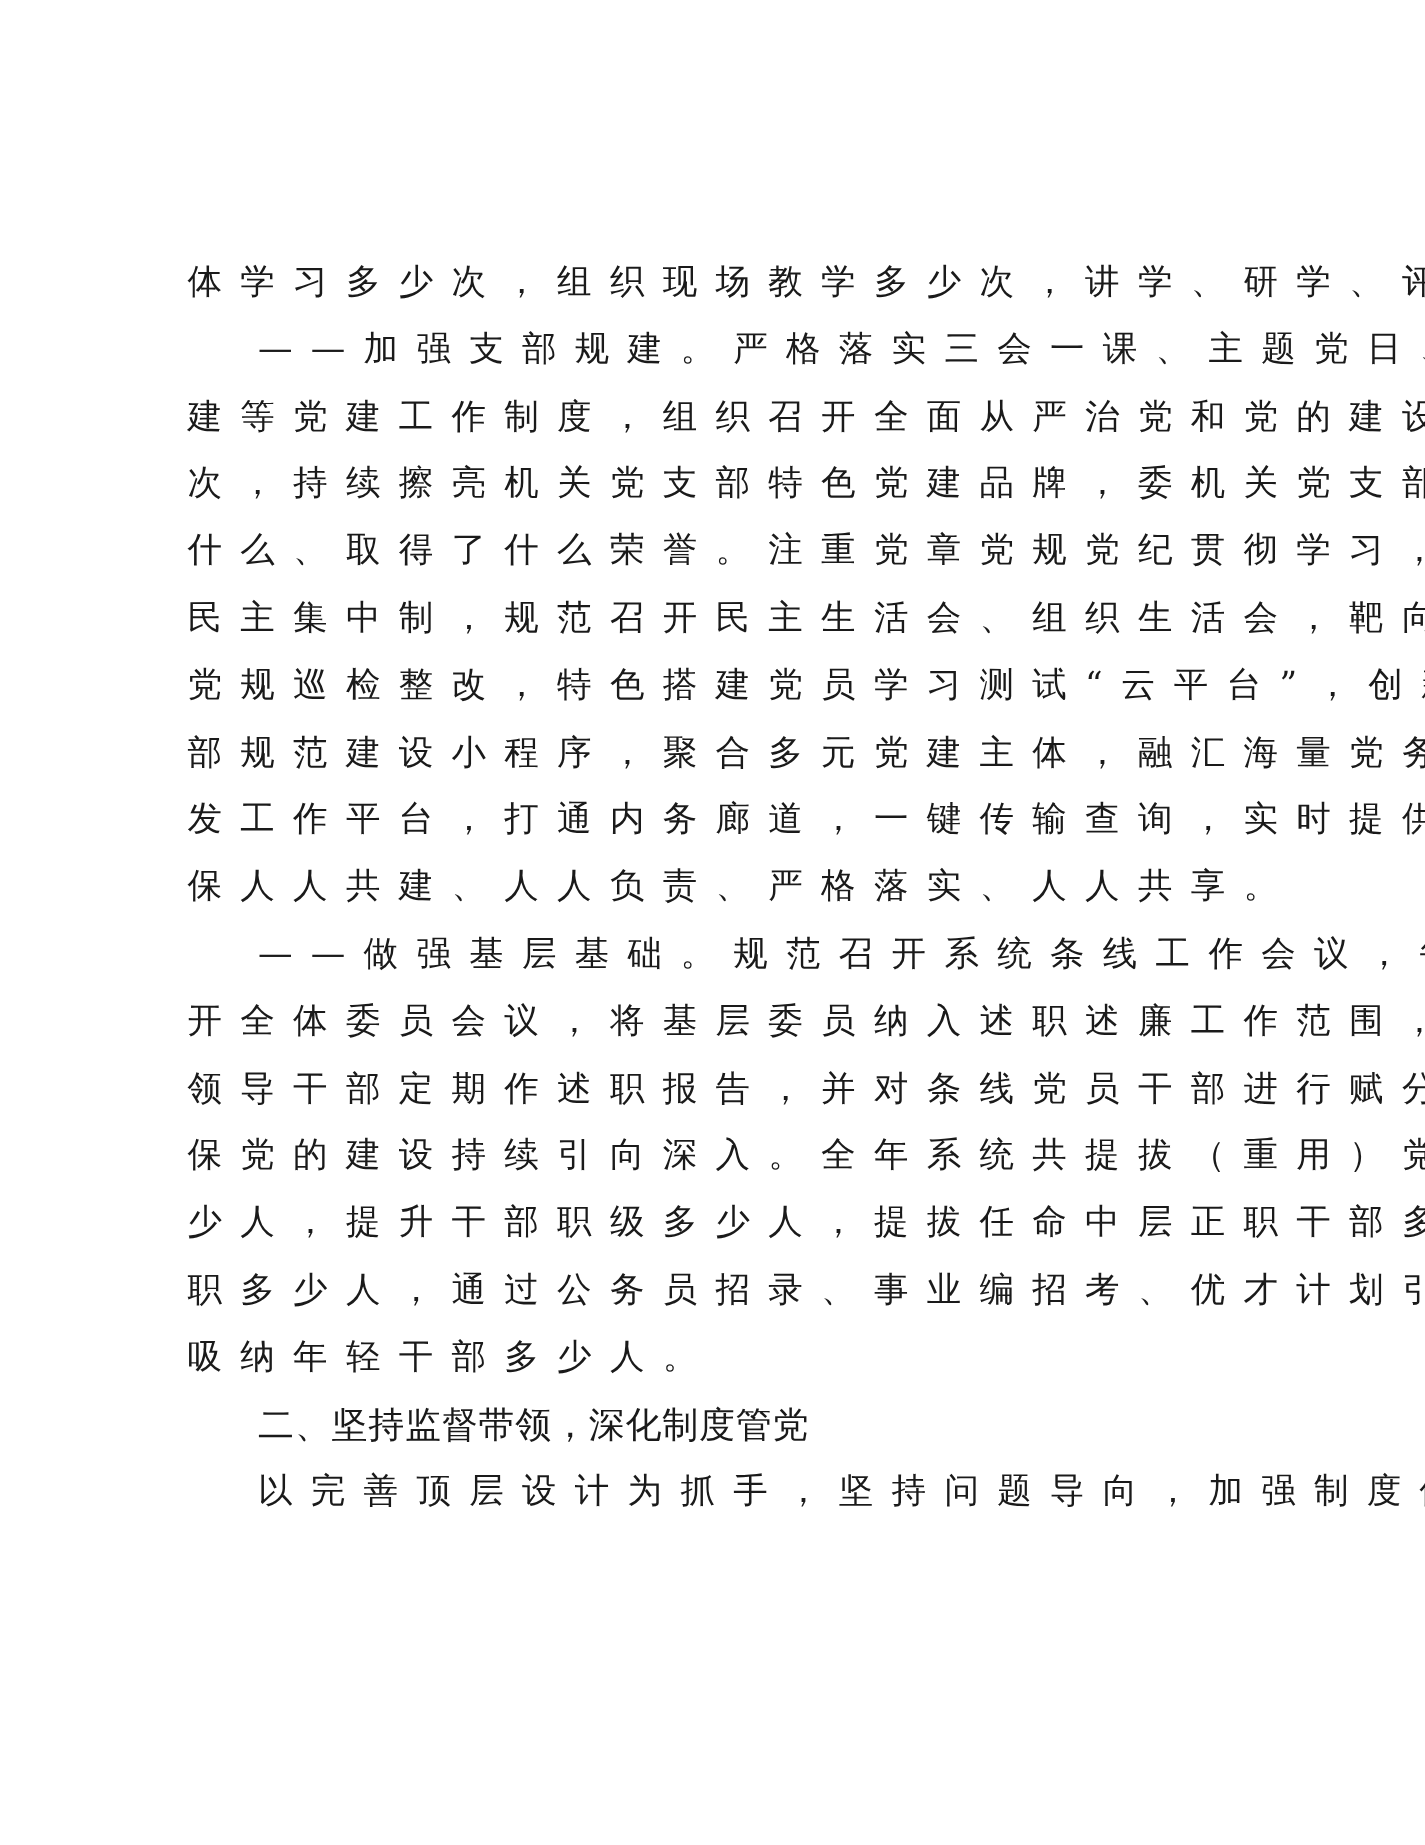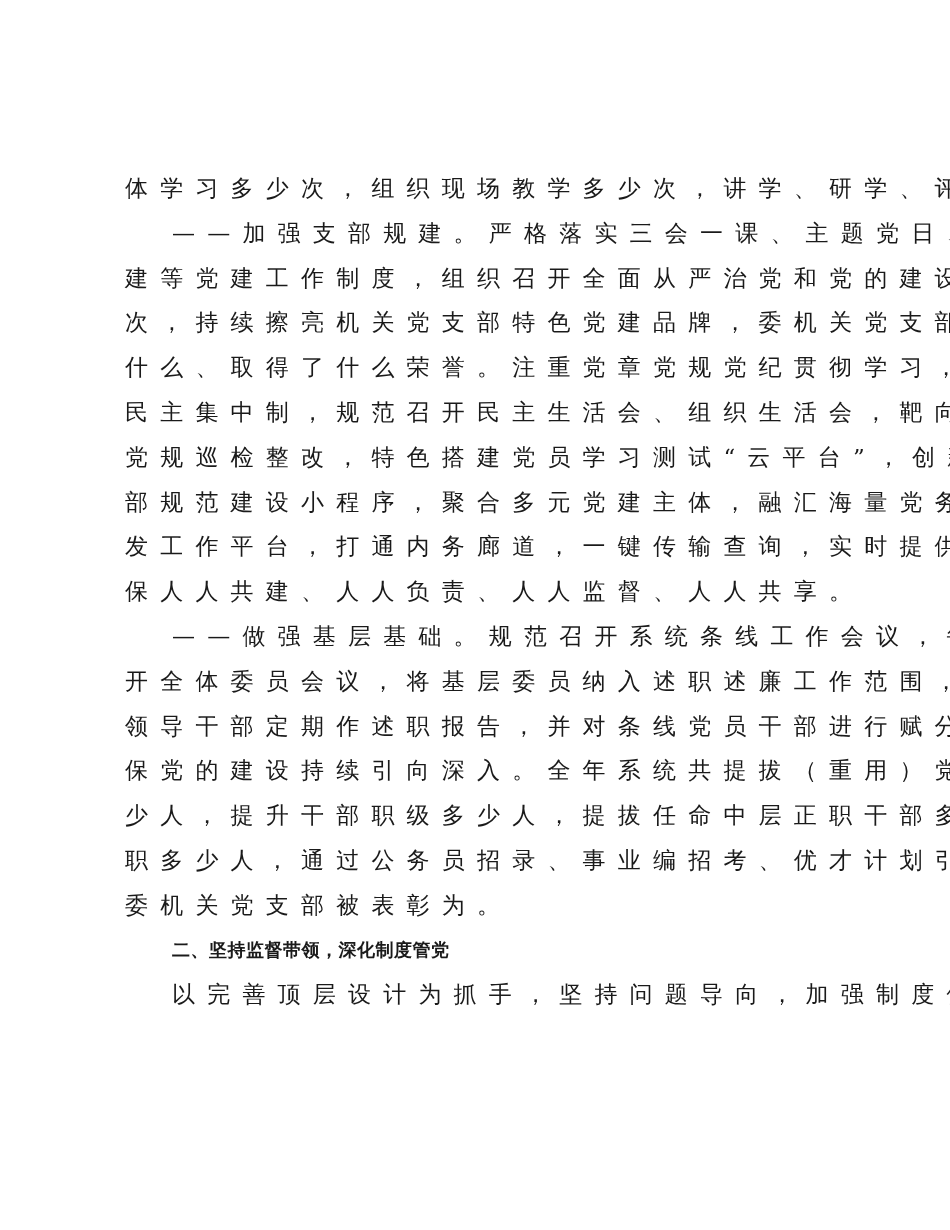--- a/index.html
+++ b/index.html
@@ -15,41 +15,41 @@
   .line {
     height: 44.8px;
     line-height: 44.8px;
     font-size: 23px;
     letter-spacing: 12.2px;
     white-space: nowrap;
   }
   .indent { padding-left: 47px; }
   .heading {
     font-family: "DejaVu Sans", "Liberation Sans", sans-serif;
-    font-weight: bold;
+    font-weight: normal;
     letter-spacing: 0.5px;
-    font-size: 18px;
+    font-size: 24px;
   }
 </style>
 </head>
 <body>
 
 <div class="page">
   <div class="line">体学习多少次，组织现场教学多少次，讲学、研学、评学累计多</div>
   <div class="line indent">——加强支部规建。严格落实三会一课、主题党日、支部联</div>
   <div class="line">建等党建工作制度，组织召开全面从严治党和党的建设会议多少</div>
   <div class="line">次，持续擦亮机关党支部特色党建品牌，委机关党支部被表彰为</div>
   <div class="line">什么、取得了什么荣誉。注重党章党规党纪贯彻学习，严格落实</div>
   <div class="line">民主集中制，规范召开民主生活会、组织生活会，靶向开展党章</div>
   <div class="line">党规巡检整改，特色搭建党员学习测试“云平台”，创新推出支</div>
   <div class="line">部规范建设小程序，聚合多元党建主体，融汇海量党务信息，开</div>
   <div class="line">发工作平台，打通内务廊道，一键传输查询，实时提供服务，确</div>
-  <div class="line">保人人共建、人人负责、人人监督、人人共享。</div>
+  <div class="line">保人人共建、人人负责、严格落实、人人共享。</div>
   <div class="line indent">——做强基层基础。规范召开系统条线工作会议，每季度召</div>
   <div class="line">开全体委员会议，将基层委员纳入述职述廉工作范围，基层党员</div>
   <div class="line">领导干部定期作述职报告，并对条线党员干部进行赋分排名，确</div>
   <div class="line">保党的建设持续引向深入。全年系统共提拔（重用）党员干部多</div>
   <div class="line">少人，提升干部职级多少人，提拔任命中层正职干部多少人、副</div>
   <div class="line">职多少人，通过公务员招录、事业编招考、优才计划引进等方式</div>
-  <div class="line">委机关党支部被表彰为。</div>
+  <div class="line">吸纳年轻干部多少人。</div>
   <div class="line indent heading">二、坚持监督带领，深化制度管党</div>
   <div class="line indent">以完善顶层设计为抓手，坚持问题导向，加强制度供给，密</div>
 </div>
 
 </body></html>

